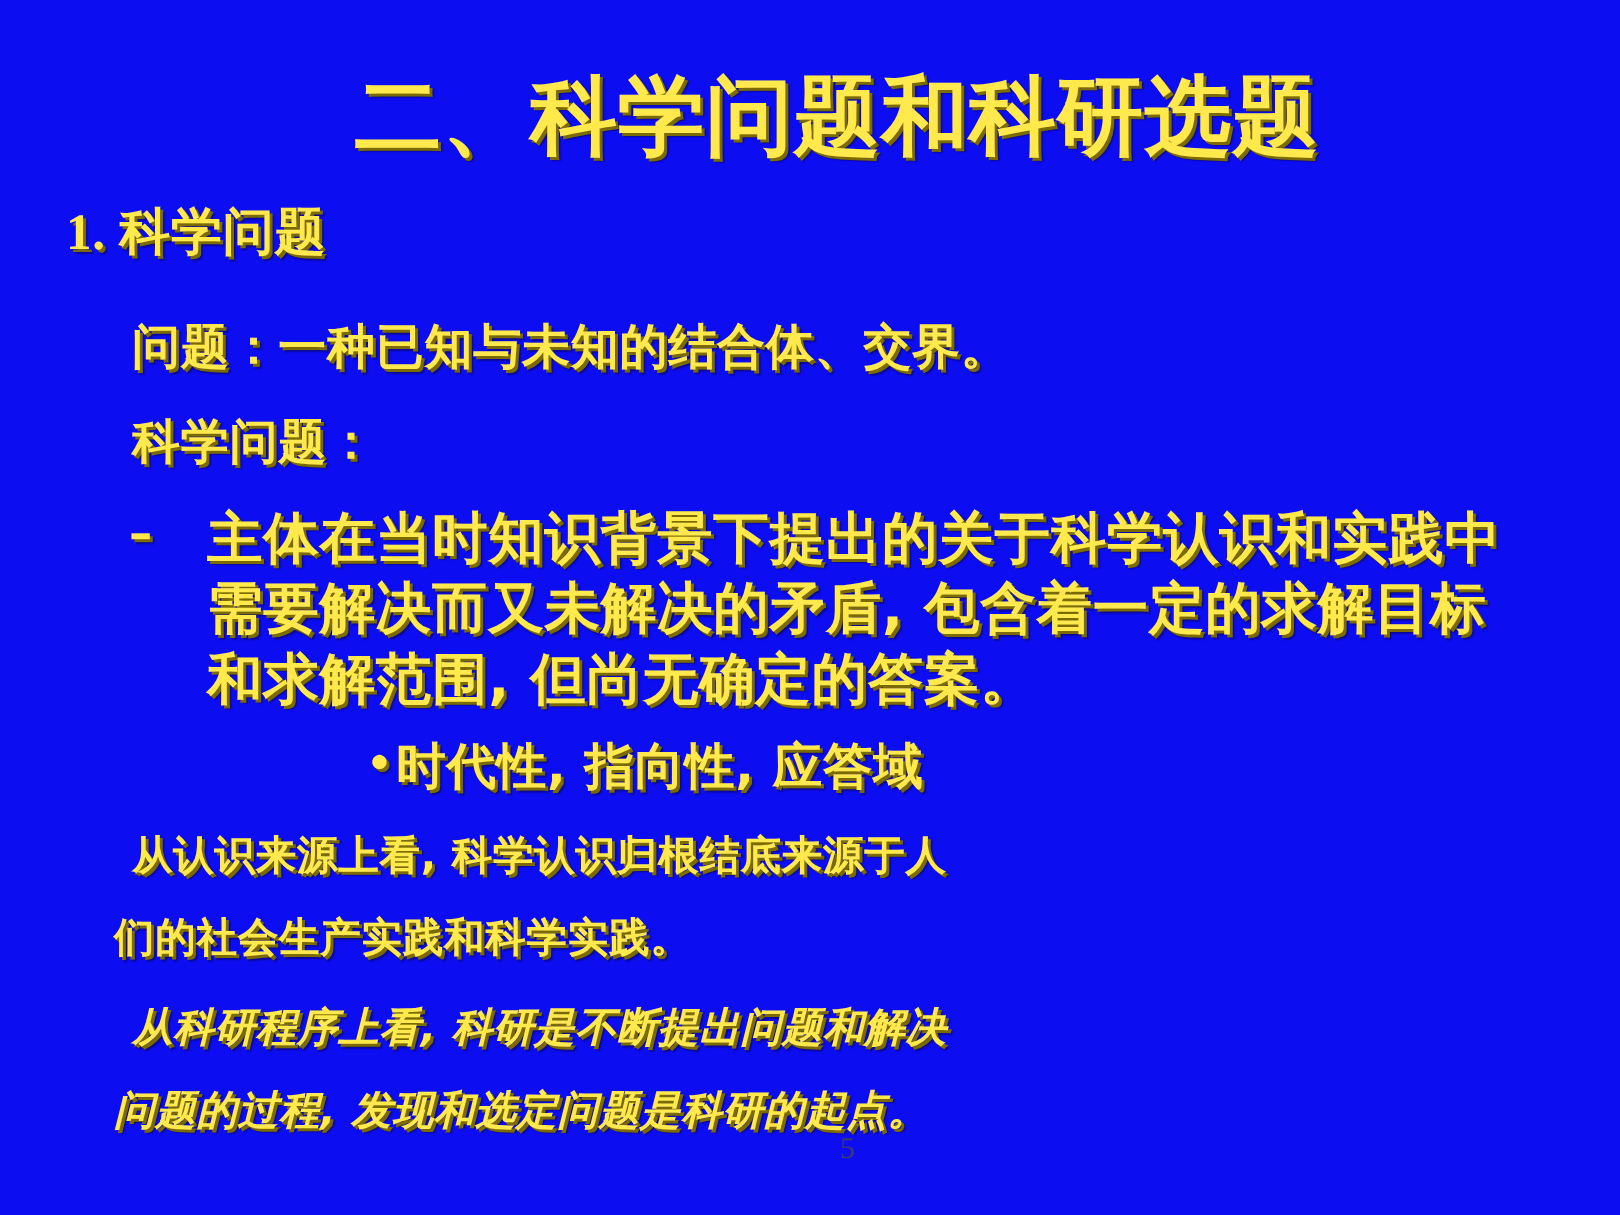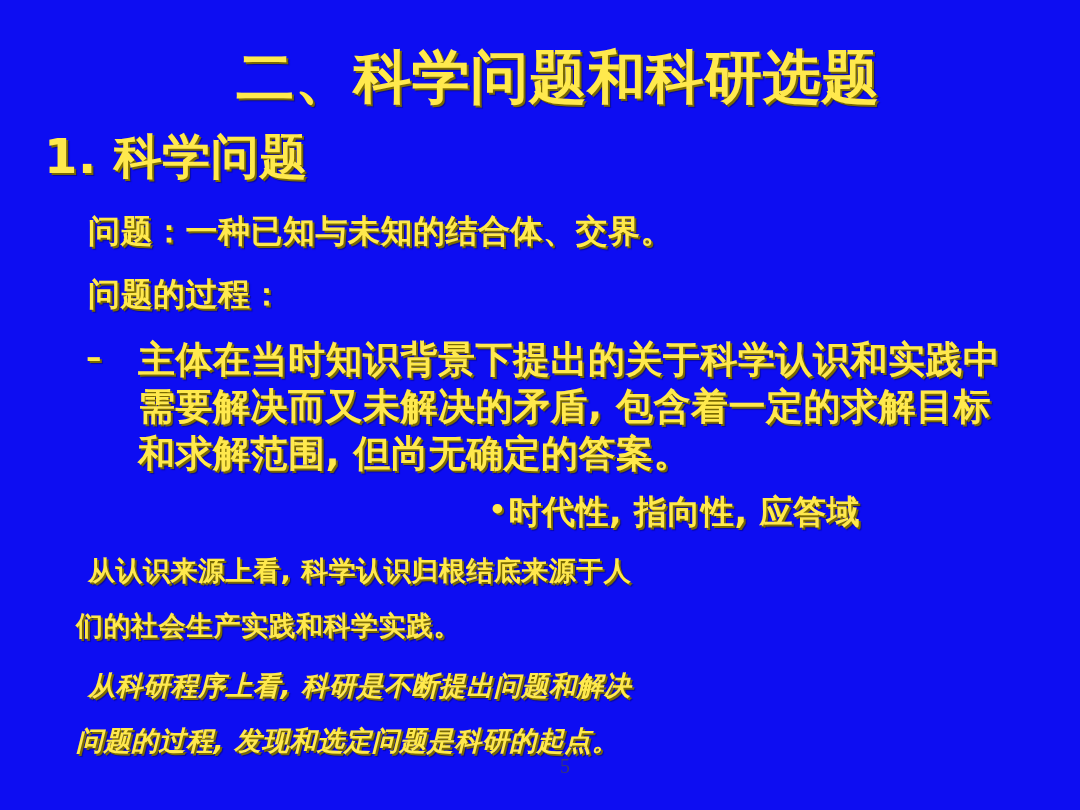--- a/index.html
+++ b/index.html
@@ -42,22 +42,23 @@
     line-height: 66px;
     padding-left: 36px;
     box-sizing: border-box;
   }
 
   
   #heading-1 {
     position: absolute;
     left: 44px;
     top: 126px;
-    font-size: 48px;
+    font-size: 34px;
     line-height: 60px;
+    font-family: Liberation Serif, serif;
   }
 
   
   .lvl1 {
     position: absolute;
     left: 88px;
     font-size: 32px;
     line-height: 48px;
   }
   #line-problem { top: 207px; }
@@ -89,21 +90,21 @@
     padding-left: 26px;
     text-indent: -26px;
   }
 
   
   #sub-bullet {
     position: absolute;
     left: 0;
     top: 489px;
     width: 1080px;
-    text-align: right;
+    text-align: center;
     font-size: 33px;
     line-height: 42px;
     padding-right: 220px;
     box-sizing: border-box;
   }
   #sub-bullet .dot {
     font-size: 27px;
     vertical-align: 4px;
     margin-right: 2px;
   }
@@ -140,21 +141,21 @@
 <body>
 
 <div id="slide">
 
   <div id="title" class="ytext">二、科学问题和科研选题</div>
 
   <div id="heading-1" class="ytext">1. 科学问题</div>
 
   <div id="line-problem" class="ytext lvl1">问题：一种已知与未知的结合体、交界。</div>
 
-  <div id="line-sciproblem" class="ytext lvl1">问题的过程：</div>
+  <div id="line-sciproblem" class="ytext lvl1">科学问题：</div>
 
   <div id="dash-block" class="ytext">
     <span class="body">
       <span class="dash">–</span><span class="dash-text">主体在当时知识背景下提出的关于科学认识和实践中需要解决而又未解决的矛盾, 包含着一定的求解目标和求解范围, 但尚无确定的答案。</span>
     </span>
   </div>
 
   <div id="sub-bullet" class="ytext">
     <span class="dot">•</span><span>时代性, 指向性, 应答域</span>
   </div>

